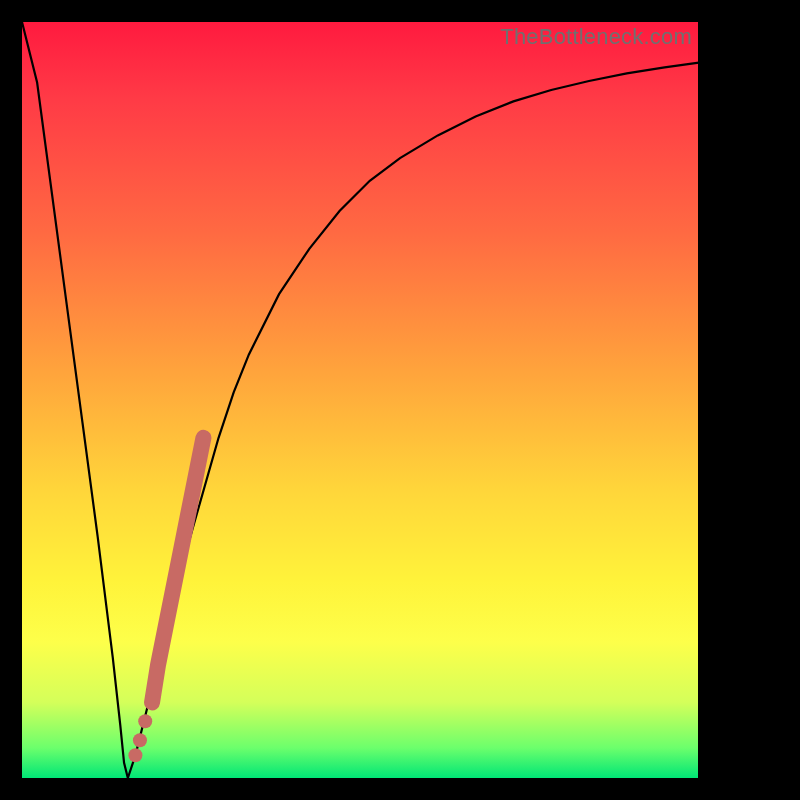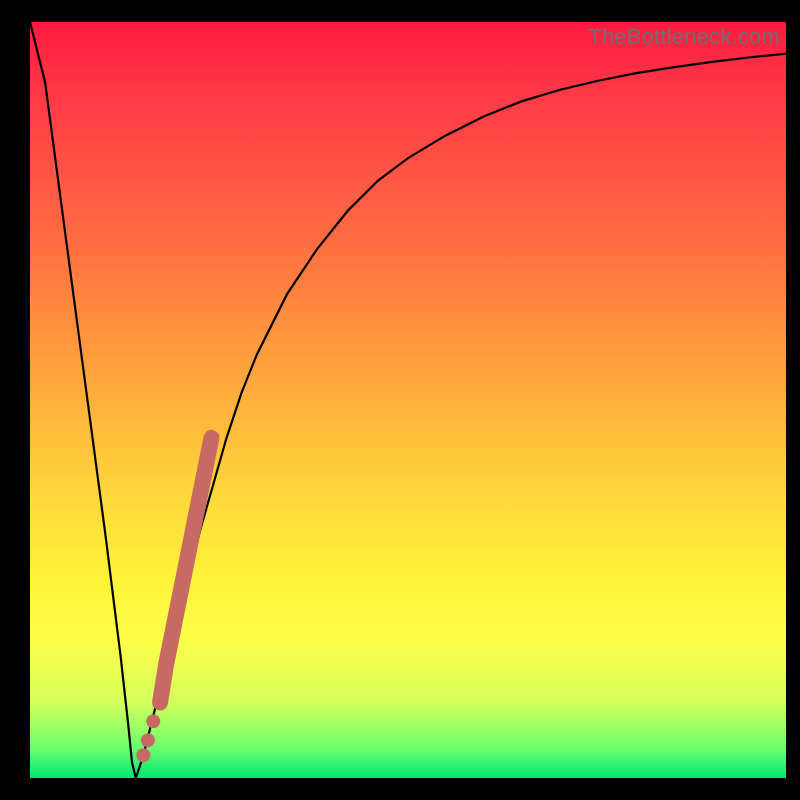--- a/index.html
+++ b/index.html
@@ -14,35 +14,34 @@
   .frame {
     position: absolute;
     left: 0; top: 0;
     width: 800px; height: 800px;
     background: #000;
   }
   .plot {
     position: absolute;
     left: 22px;
     top: 22px;
-    width: 756px;
+    width: 676px;
     height: 756px;
     
     background: linear-gradient(to bottom,
       #ff1a3f 0%,
       #ff3a46 10%,
       #ff6a42 28%,
       #ffa33c 46%,
       #ffd63a 62%,
       #fff33a 74%,
       #fdff4a 82%,
       #d4ff5a 90%,
       #6cff6c 96%,
       #00e676 100%);
-    margin-left: 8px;
   }
   .watermark {
     position: absolute;
     top: 2px;
     right: 6px;
     font-size: 22px;
     font-weight: 500;
     color: #707070;
     letter-spacing: 0.2px;
     user-select: none;

